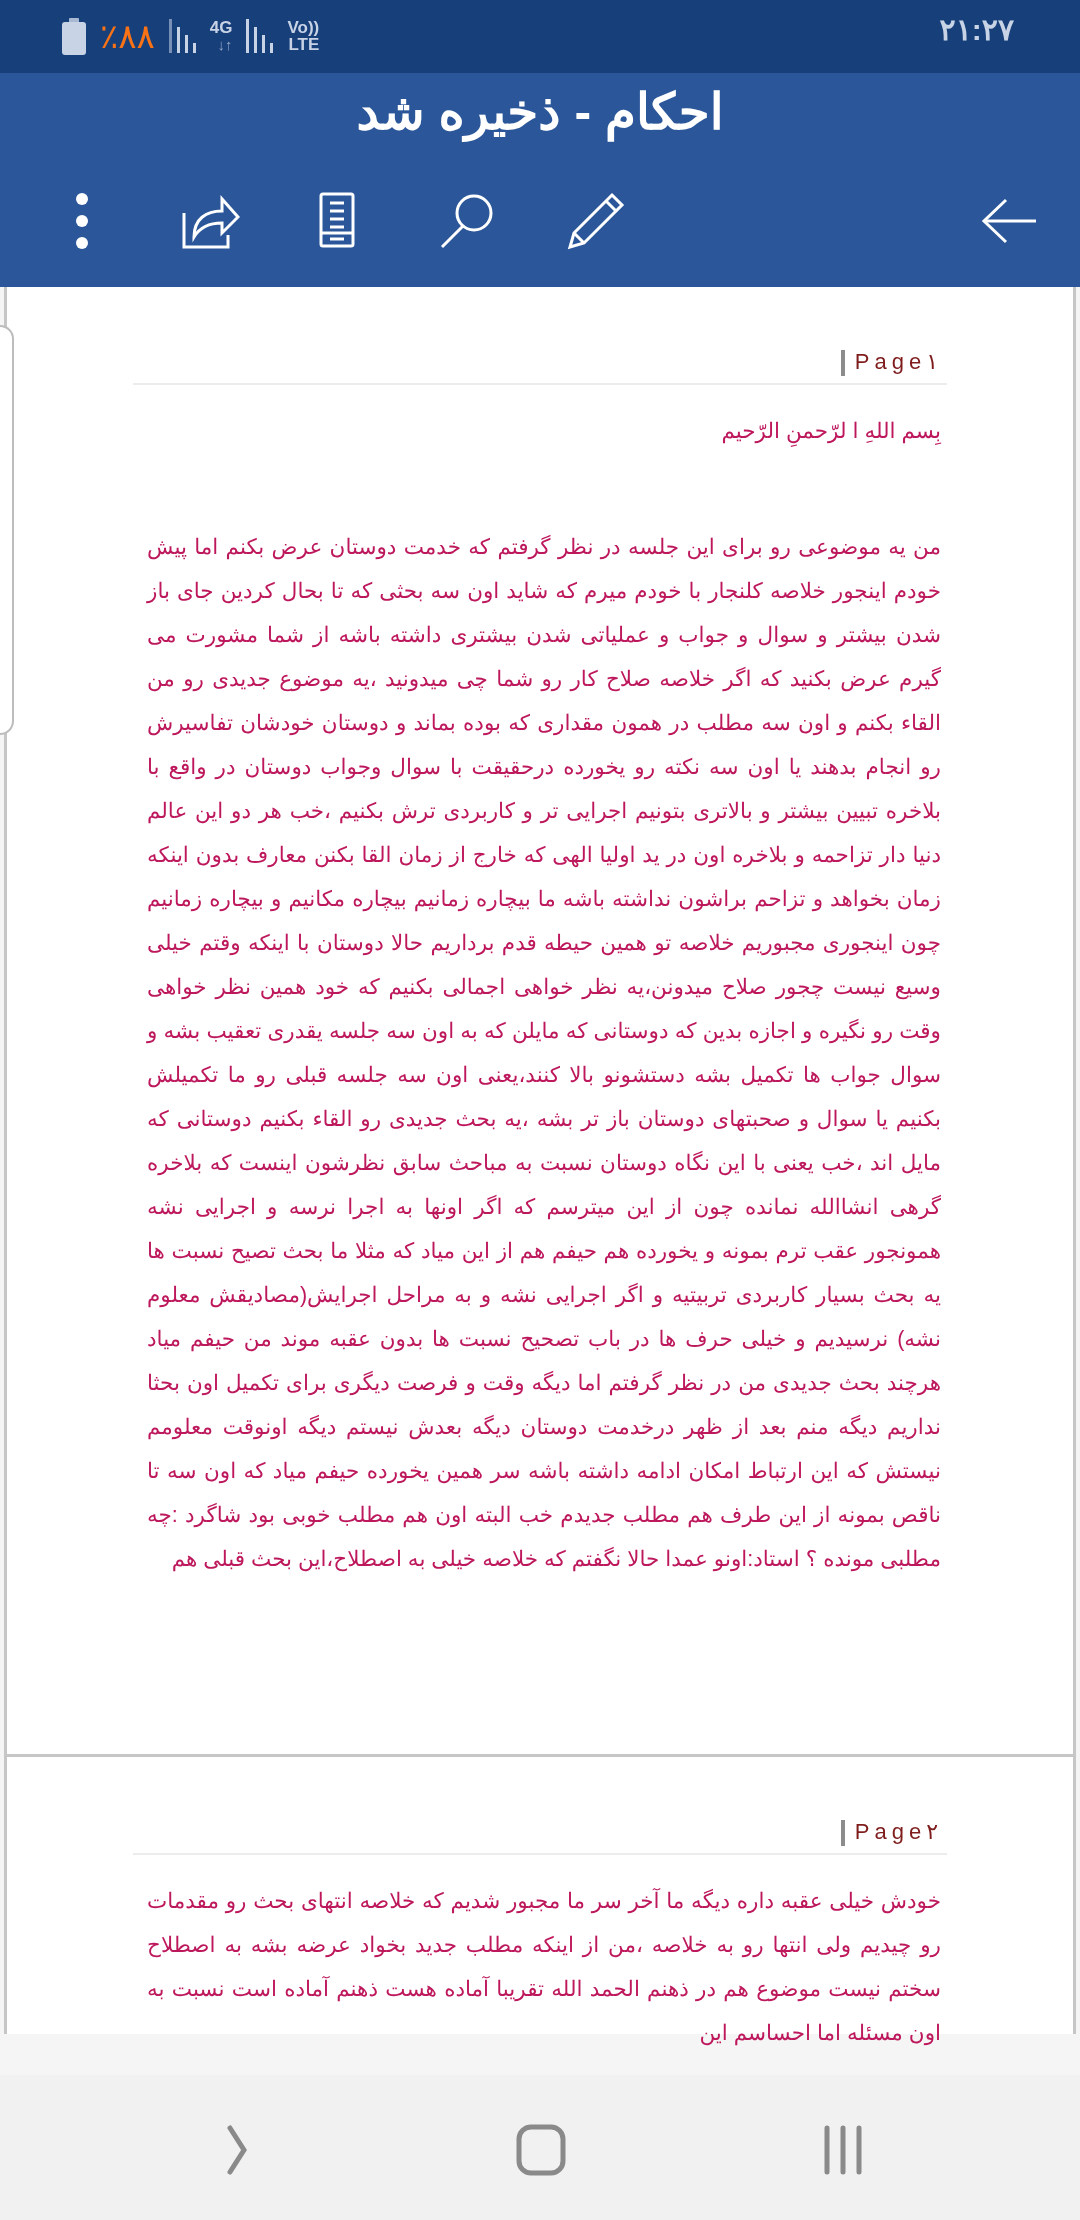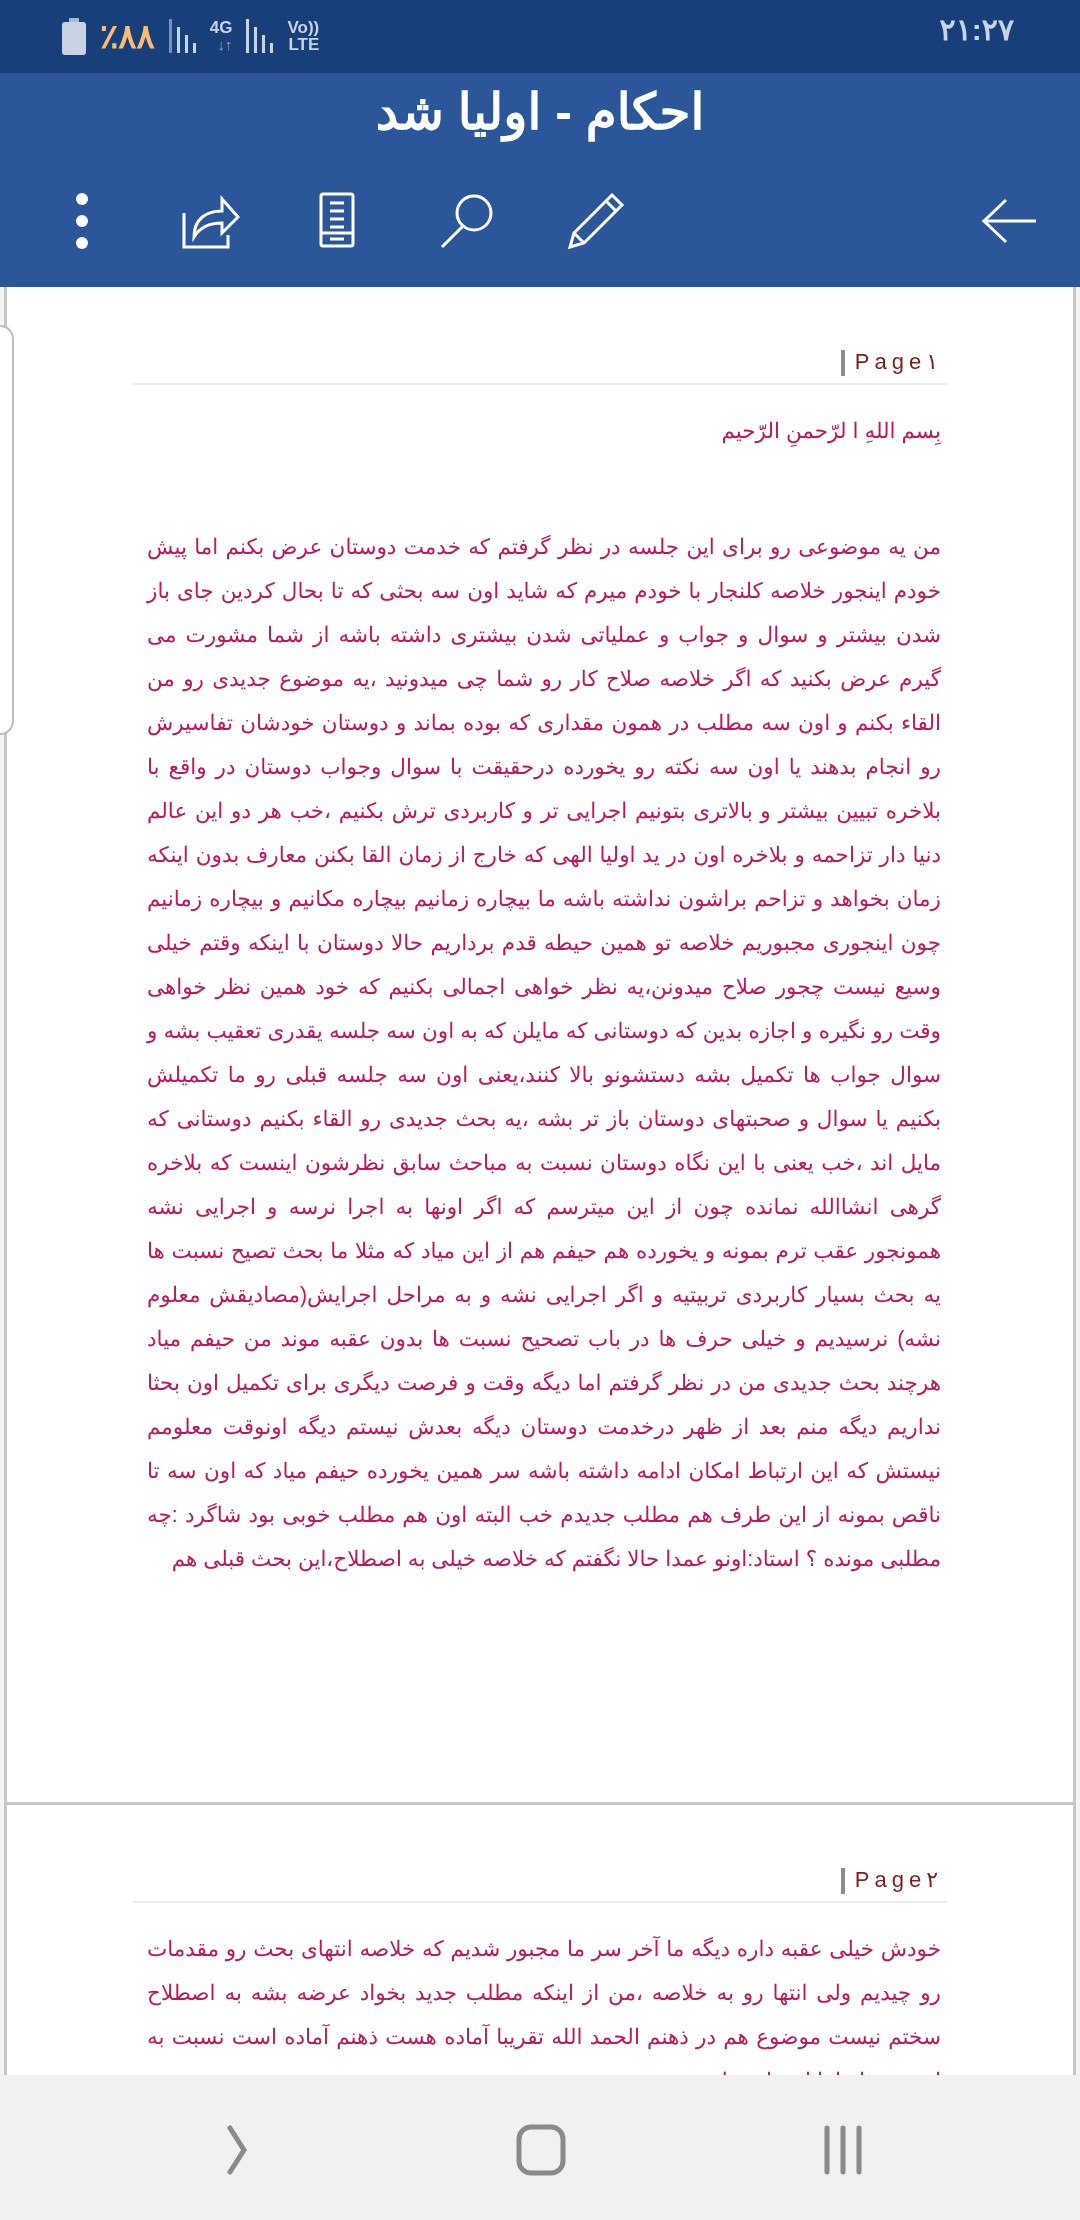--- a/index.html
+++ b/index.html
@@ -2,35 +2,35 @@
 <html><head>
 <meta charset="utf-8">
 <style>
   * { box-sizing: border-box; margin: 0; padding: 0; }
   html, body { width: 1080px; height: 2220px; overflow: hidden; background: #f5f5f5; font-family: "Liberation Sans", sans-serif; }
   .statusbar { position: absolute; left: 0; top: 0; width: 1080px; height: 73px; background: #173f7a; color: #c8d3e6; }
   .sb-left { position: absolute; left: 62px; top: 16px; height: 40px; display: flex; align-items: center; gap: 14px; }
   .battery { width: 24px; height: 37px; position: relative; }
   .battery .cap { position: absolute; left: 7px; top: 0; width: 10px; height: 5px; background: #a9b8d3; border-radius: 1px; }
   .battery .body { position: absolute; left: 0; top: 4px; width: 24px; height: 33px; background: #c8d3e6; border-radius: 3px; }
-  .pct { font-size: 34px; font-weight: bold; color: #fdba74; letter-spacing: -1px; }
+  .pct { font-size: 34px; font-weight: normal; color: #f97316; letter-spacing: -1px; }
   .signal { display: flex; align-items: flex-end; gap: 5px; height: 34px; }
   .signal span { width: 3px; background: #c8d3e6; display: block; }
   .net { font-size: 17px; font-weight: bold; line-height: 17px; text-align: right; color: #c8d3e6; }
   .net .arrows { font-size: 15px; color: #8ea2c4; }
   .sb-time { position: absolute; right: 66px; top: 12px; font-size: 30px; font-weight: bold; color: #c8d3e6; }
 
   .appbar { position: absolute; left: 0; top: 73px; width: 1080px; height: 214px; background: #2b579a; color: #fff; }
   .title { position: absolute; left: 0; width: 1080px; top: 10px; text-align: center; font-size: 50px; font-weight: bold; direction: rtl; }
   .toolbar-icon { position: absolute; top: 108px; width: 80px; height: 80px; display: flex; align-items: center; justify-content: center; cursor: pointer; }
   .toolbar-icon svg { stroke: #fff; fill: none; stroke-width: 3; }
 
   .page { position: absolute; left: 4px; width: 1072px; background: #fff; border: 3px solid #c6c6c6; }
   .page1 { top: 287px; height: 1522px; border-top: none; }
-  .page2 { top: 1802px; height: 280px; border-bottom: none; }
+  .page2 { top: 1754px; height: 280px; border-bottom: none; }
   .page-header { position: absolute; right: 135px; font-size: 22px; color: #7f1d1d; letter-spacing: 5px; }
   .page-header .bar { display: inline-block; width: 4px; height: 26px; background: #8c8c8c; vertical-align: middle; margin-right: 10px; }
   .header-rule { position: absolute; left: 126px; right: 126px; height: 2px; background: #ececec; }
   .doc-text { position: absolute; left: 140px; right: 132px; direction: rtl; text-align: justify; text-align-last: right; font-size: 21.5px; color: #be185d; line-height: 44px; }
   .para { margin-bottom: 8px; }
 
   .scroll-handle { position: absolute; left: -2px; top: 325px; width: 16px; height: 410px; border: 2px solid #bcbcbc; border-left: none; border-radius: 0 14px 14px 0; background: #fff; cursor: grab; }
 
   .navbar { position: absolute; left: 0; top: 2075px; width: 1080px; height: 145px; background: #f1f1f1; }
   .nav-btn { position: absolute; top: 30px; width: 90px; height: 90px; display: flex; align-items: center; justify-content: center; cursor: pointer; }
@@ -64,21 +64,21 @@
     </div>
     <div class="net">
       <div>Vo))</div>
       <div>LTE</div>
     </div>
   </div>
   <div class="sb-time">۲۱:۲۷</div>
 </div>
 
 <div class="appbar">
-  <div class="title">احکام - اولیا شد</div>
+  <div class="title">احکام - ذخیره شد</div>
 
   <div class="toolbar-icon" style="left:42px">
     <svg width="20" height="60" viewBox="0 0 20 60">
       <circle cx="10" cy="8" r="6" fill="#fff" stroke="none"></circle>
         <circle cx="10" cy="30" r="6" fill="#fff" stroke="none"></circle>
         <circle cx="10" cy="52" r="6" fill="#fff" stroke="none"></circle>
     </svg>
   </div>
   <div class="toolbar-icon" style="left:170px">
     <svg width="60" height="60" viewBox="0 0 60 60">

